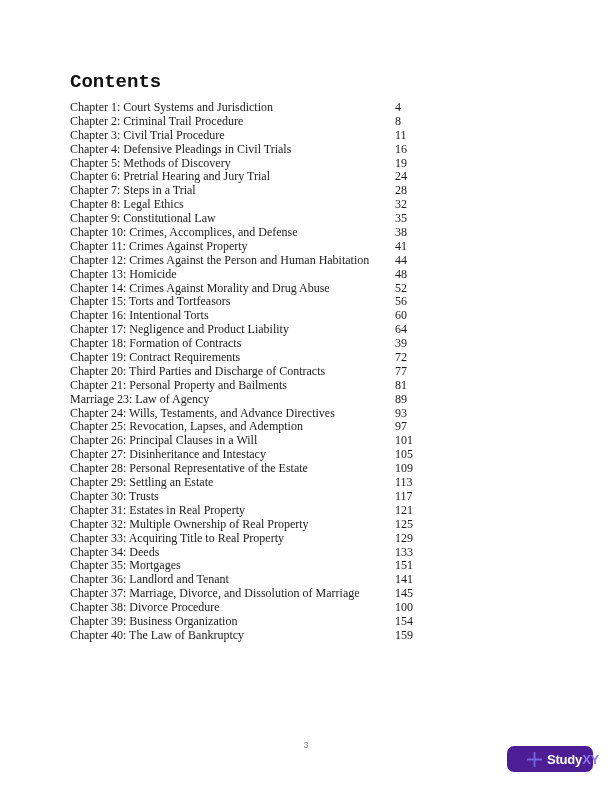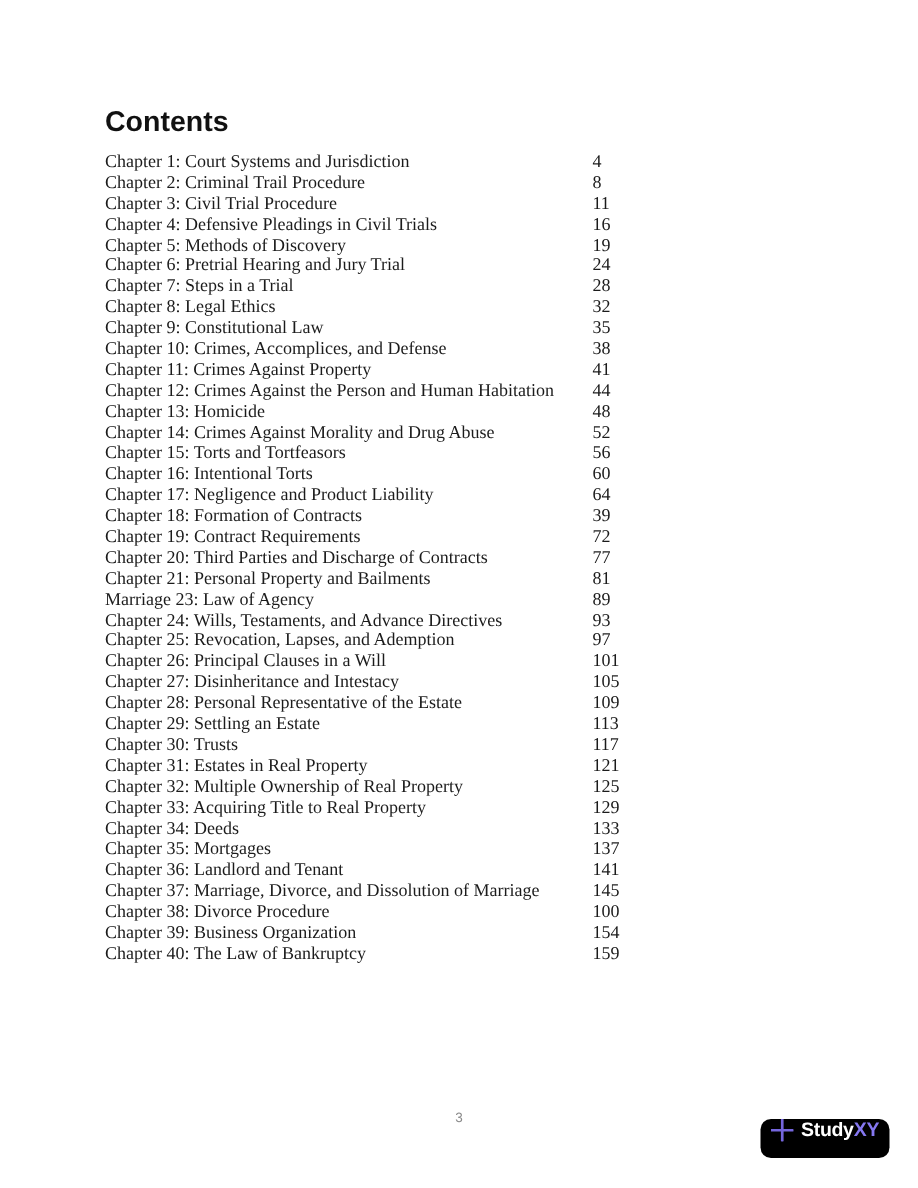--- a/index.html
+++ b/index.html
@@ -16,21 +16,21 @@
     font-family: "Liberation Serif", serif;
   }
   .contents-title {
     position: absolute;
     left: 70px;
     top: 71px;
     margin: 0;
     font-size: 19px;
     font-weight: 700;
     color: #111111;
-    font-family: Liberation Sans, sans-serif;
+    font-family: Liberation Mono, monospace;
   }
   .toc {
     position: absolute;
     left: 70px;
     top: 101px;
     width: 470px;
   }
   .toc-row {
     position: relative;
     height: 13.9px;
@@ -56,26 +56,26 @@
     font-size: 9px;
     color: #8a8a8a;
     font-family: "Liberation Sans", sans-serif;
   }
   .brand-badge {
     position: absolute;
     left: 507px;
     top: 746px;
     width: 86px;
     height: 26px;
-    background: #000000;
+    background: #4c1d95;
     border-radius: 7px;
     display: flex;
-    align-items: flex-start;
+    align-items: center;
     box-sizing: border-box;
-    padding-left: 7px;
+    padding-left: 20px;
     gap: 5px;
   }
   .brand-plus {
     width: 15px;
     height: 15px;
     flex: 0 0 auto;
     display: block;
   }
   .brand-text {
     font-family: "Liberation Sans", sans-serif;
@@ -122,21 +122,21 @@
       <div class="toc-row"><span class="toc-title">Chapter 25: Revocation, Lapses, and Ademption</span><span class="toc-page">97</span></div>
       <div class="toc-row"><span class="toc-title">Chapter 26: Principal Clauses in a Will</span><span class="toc-page">101</span></div>
       <div class="toc-row"><span class="toc-title">Chapter 27: Disinheritance and Intestacy</span><span class="toc-page">105</span></div>
       <div class="toc-row"><span class="toc-title">Chapter 28: Personal Representative of the Estate</span><span class="toc-page">109</span></div>
       <div class="toc-row"><span class="toc-title">Chapter 29: Settling an Estate</span><span class="toc-page">113</span></div>
       <div class="toc-row"><span class="toc-title">Chapter 30: Trusts</span><span class="toc-page">117</span></div>
       <div class="toc-row"><span class="toc-title">Chapter 31: Estates in Real Property</span><span class="toc-page">121</span></div>
       <div class="toc-row"><span class="toc-title">Chapter 32: Multiple Ownership of Real Property</span><span class="toc-page">125</span></div>
       <div class="toc-row"><span class="toc-title">Chapter 33: Acquiring Title to Real Property</span><span class="toc-page">129</span></div>
       <div class="toc-row"><span class="toc-title">Chapter 34: Deeds</span><span class="toc-page">133</span></div>
-      <div class="toc-row"><span class="toc-title">Chapter 35: Mortgages</span><span class="toc-page">137</span></div>
+      <div class="toc-row"><span class="toc-title">Chapter 35: Mortgages</span><span class="toc-page">151</span></div>
       <div class="toc-row"><span class="toc-title">Chapter 36: Landlord and Tenant</span><span class="toc-page">141</span></div>
       <div class="toc-row"><span class="toc-title">Chapter 37: Marriage, Divorce, and Dissolution of Marriage</span><span class="toc-page">145</span></div>
       <div class="toc-row"><span class="toc-title">Chapter 38: Divorce Procedure</span><span class="toc-page">100</span></div>
       <div class="toc-row"><span class="toc-title">Chapter 39: Business Organization</span><span class="toc-page">154</span></div>
       <div class="toc-row"><span class="toc-title">Chapter 40: The Law of Bankruptcy</span><span class="toc-page">159</span></div>
     </div>
 
   <div class="page-num">3</div>
 
   <div class="brand-badge">

